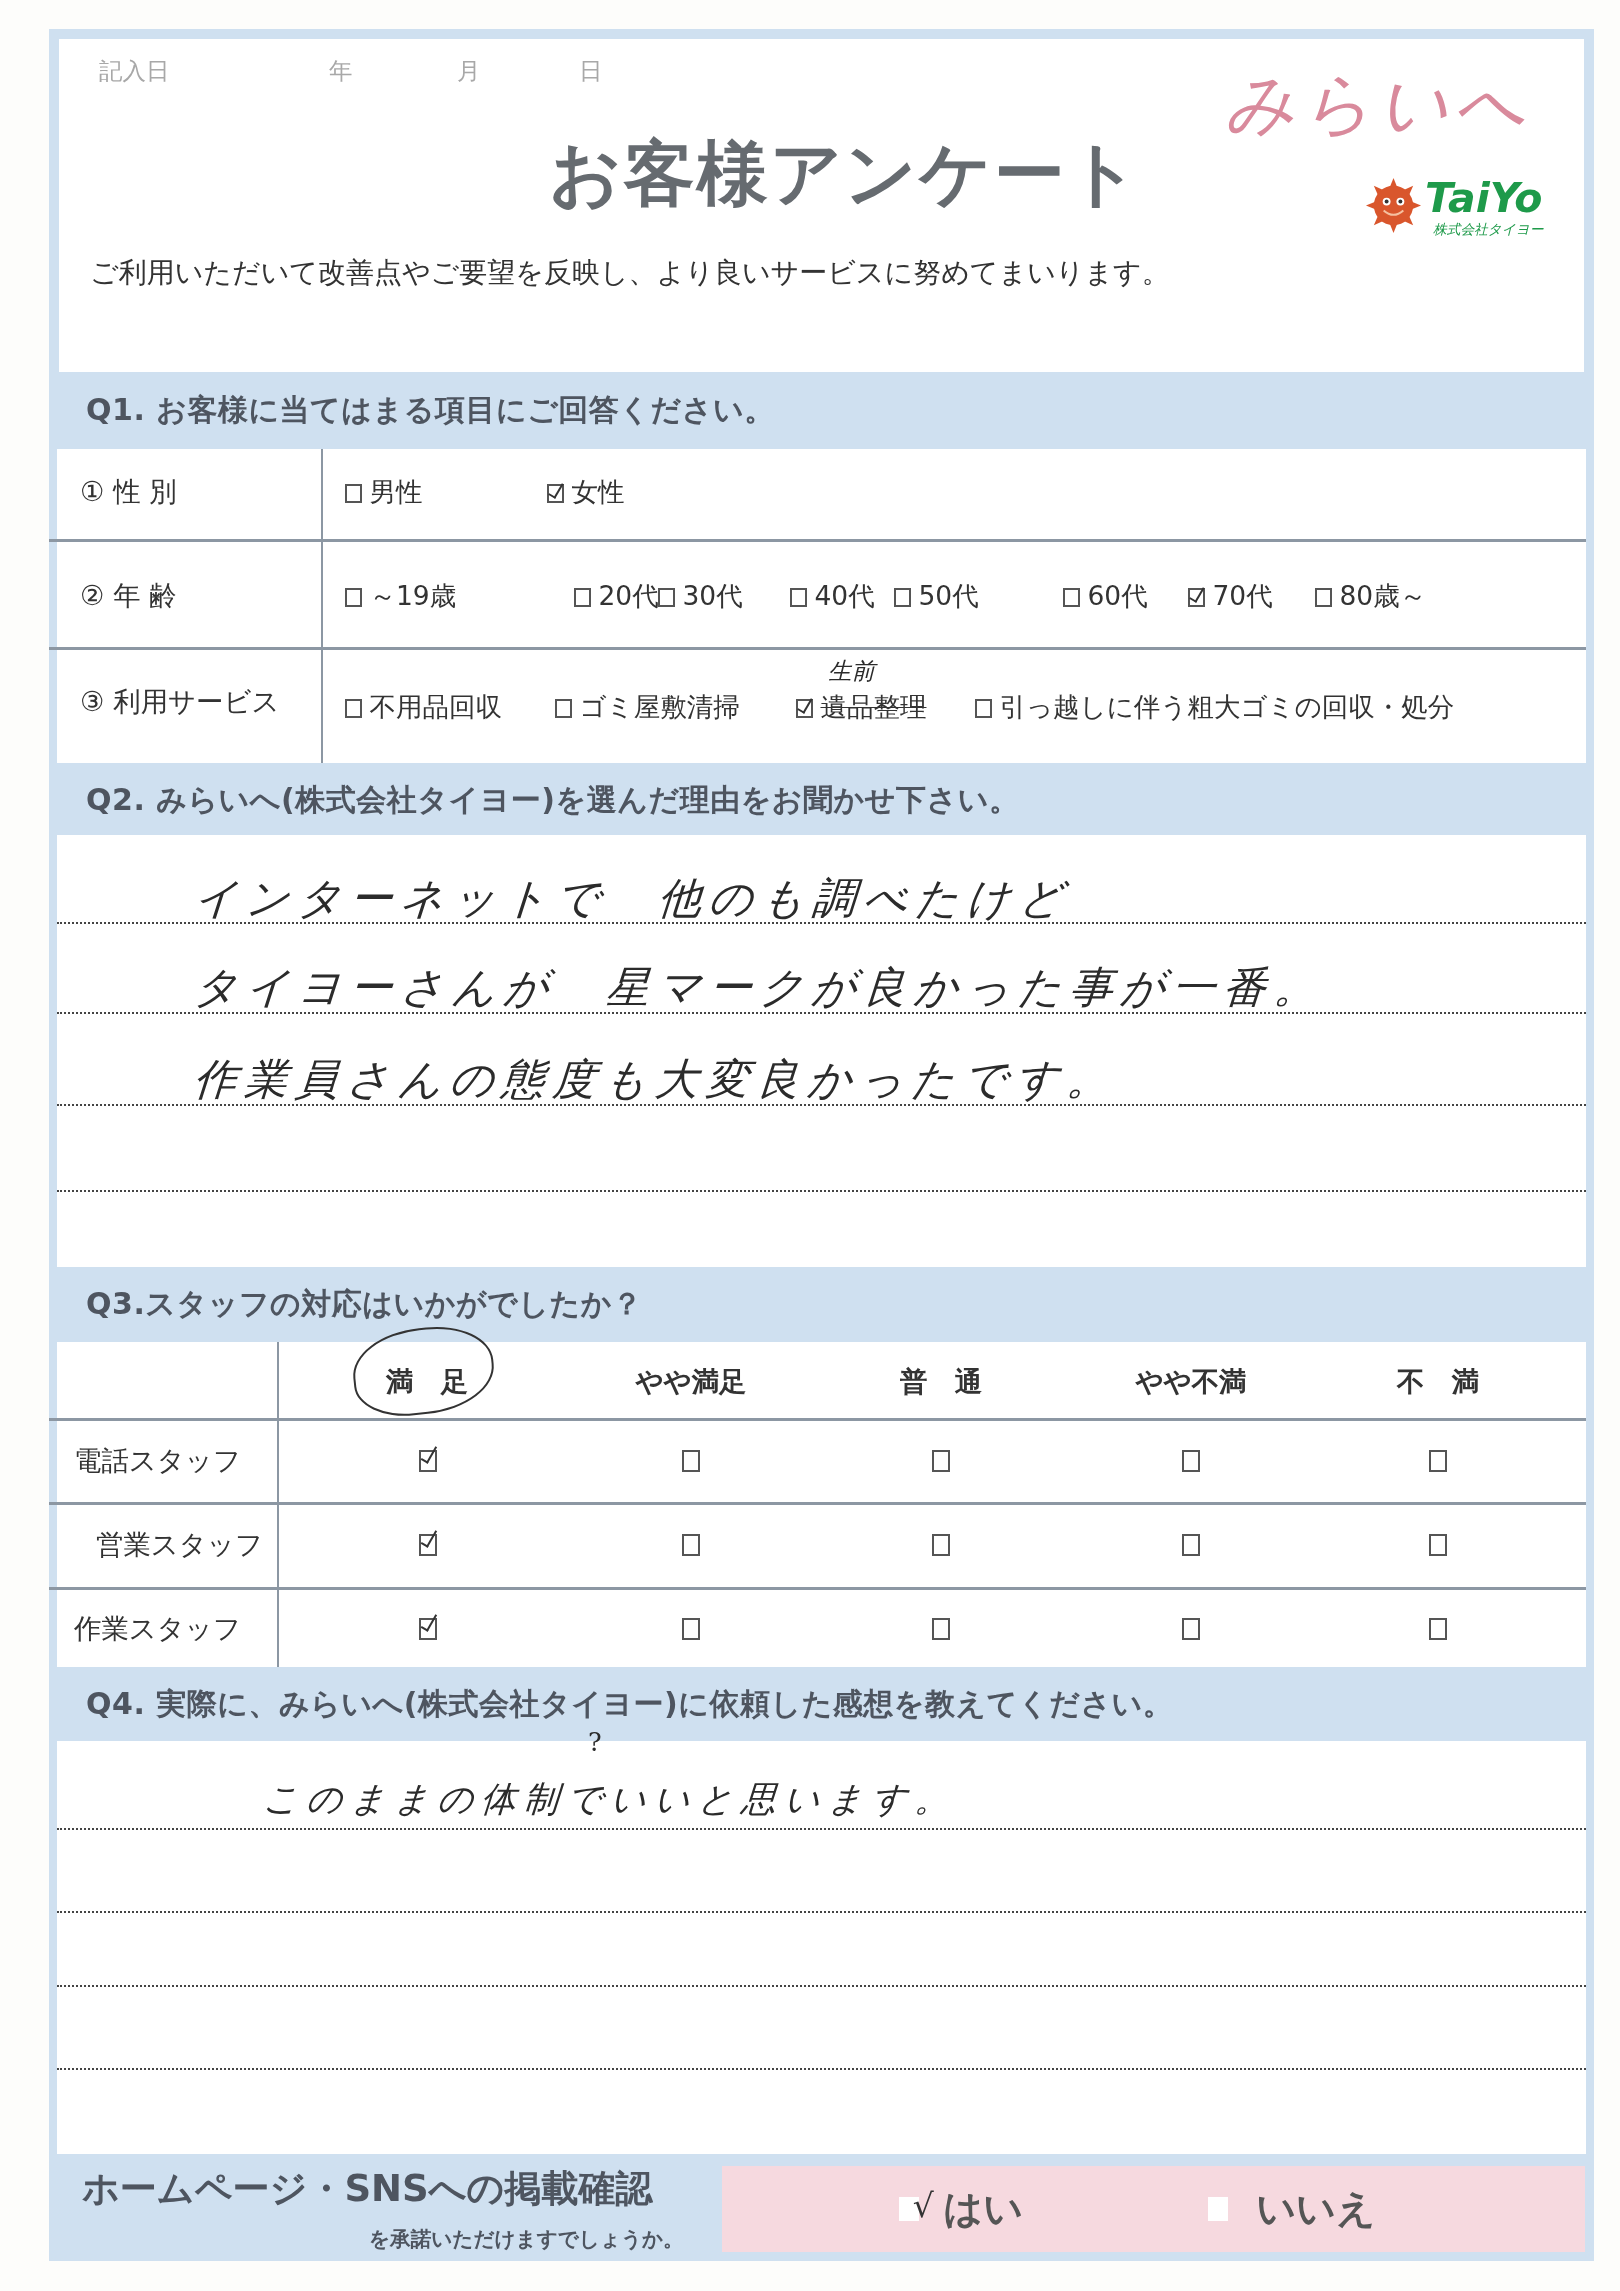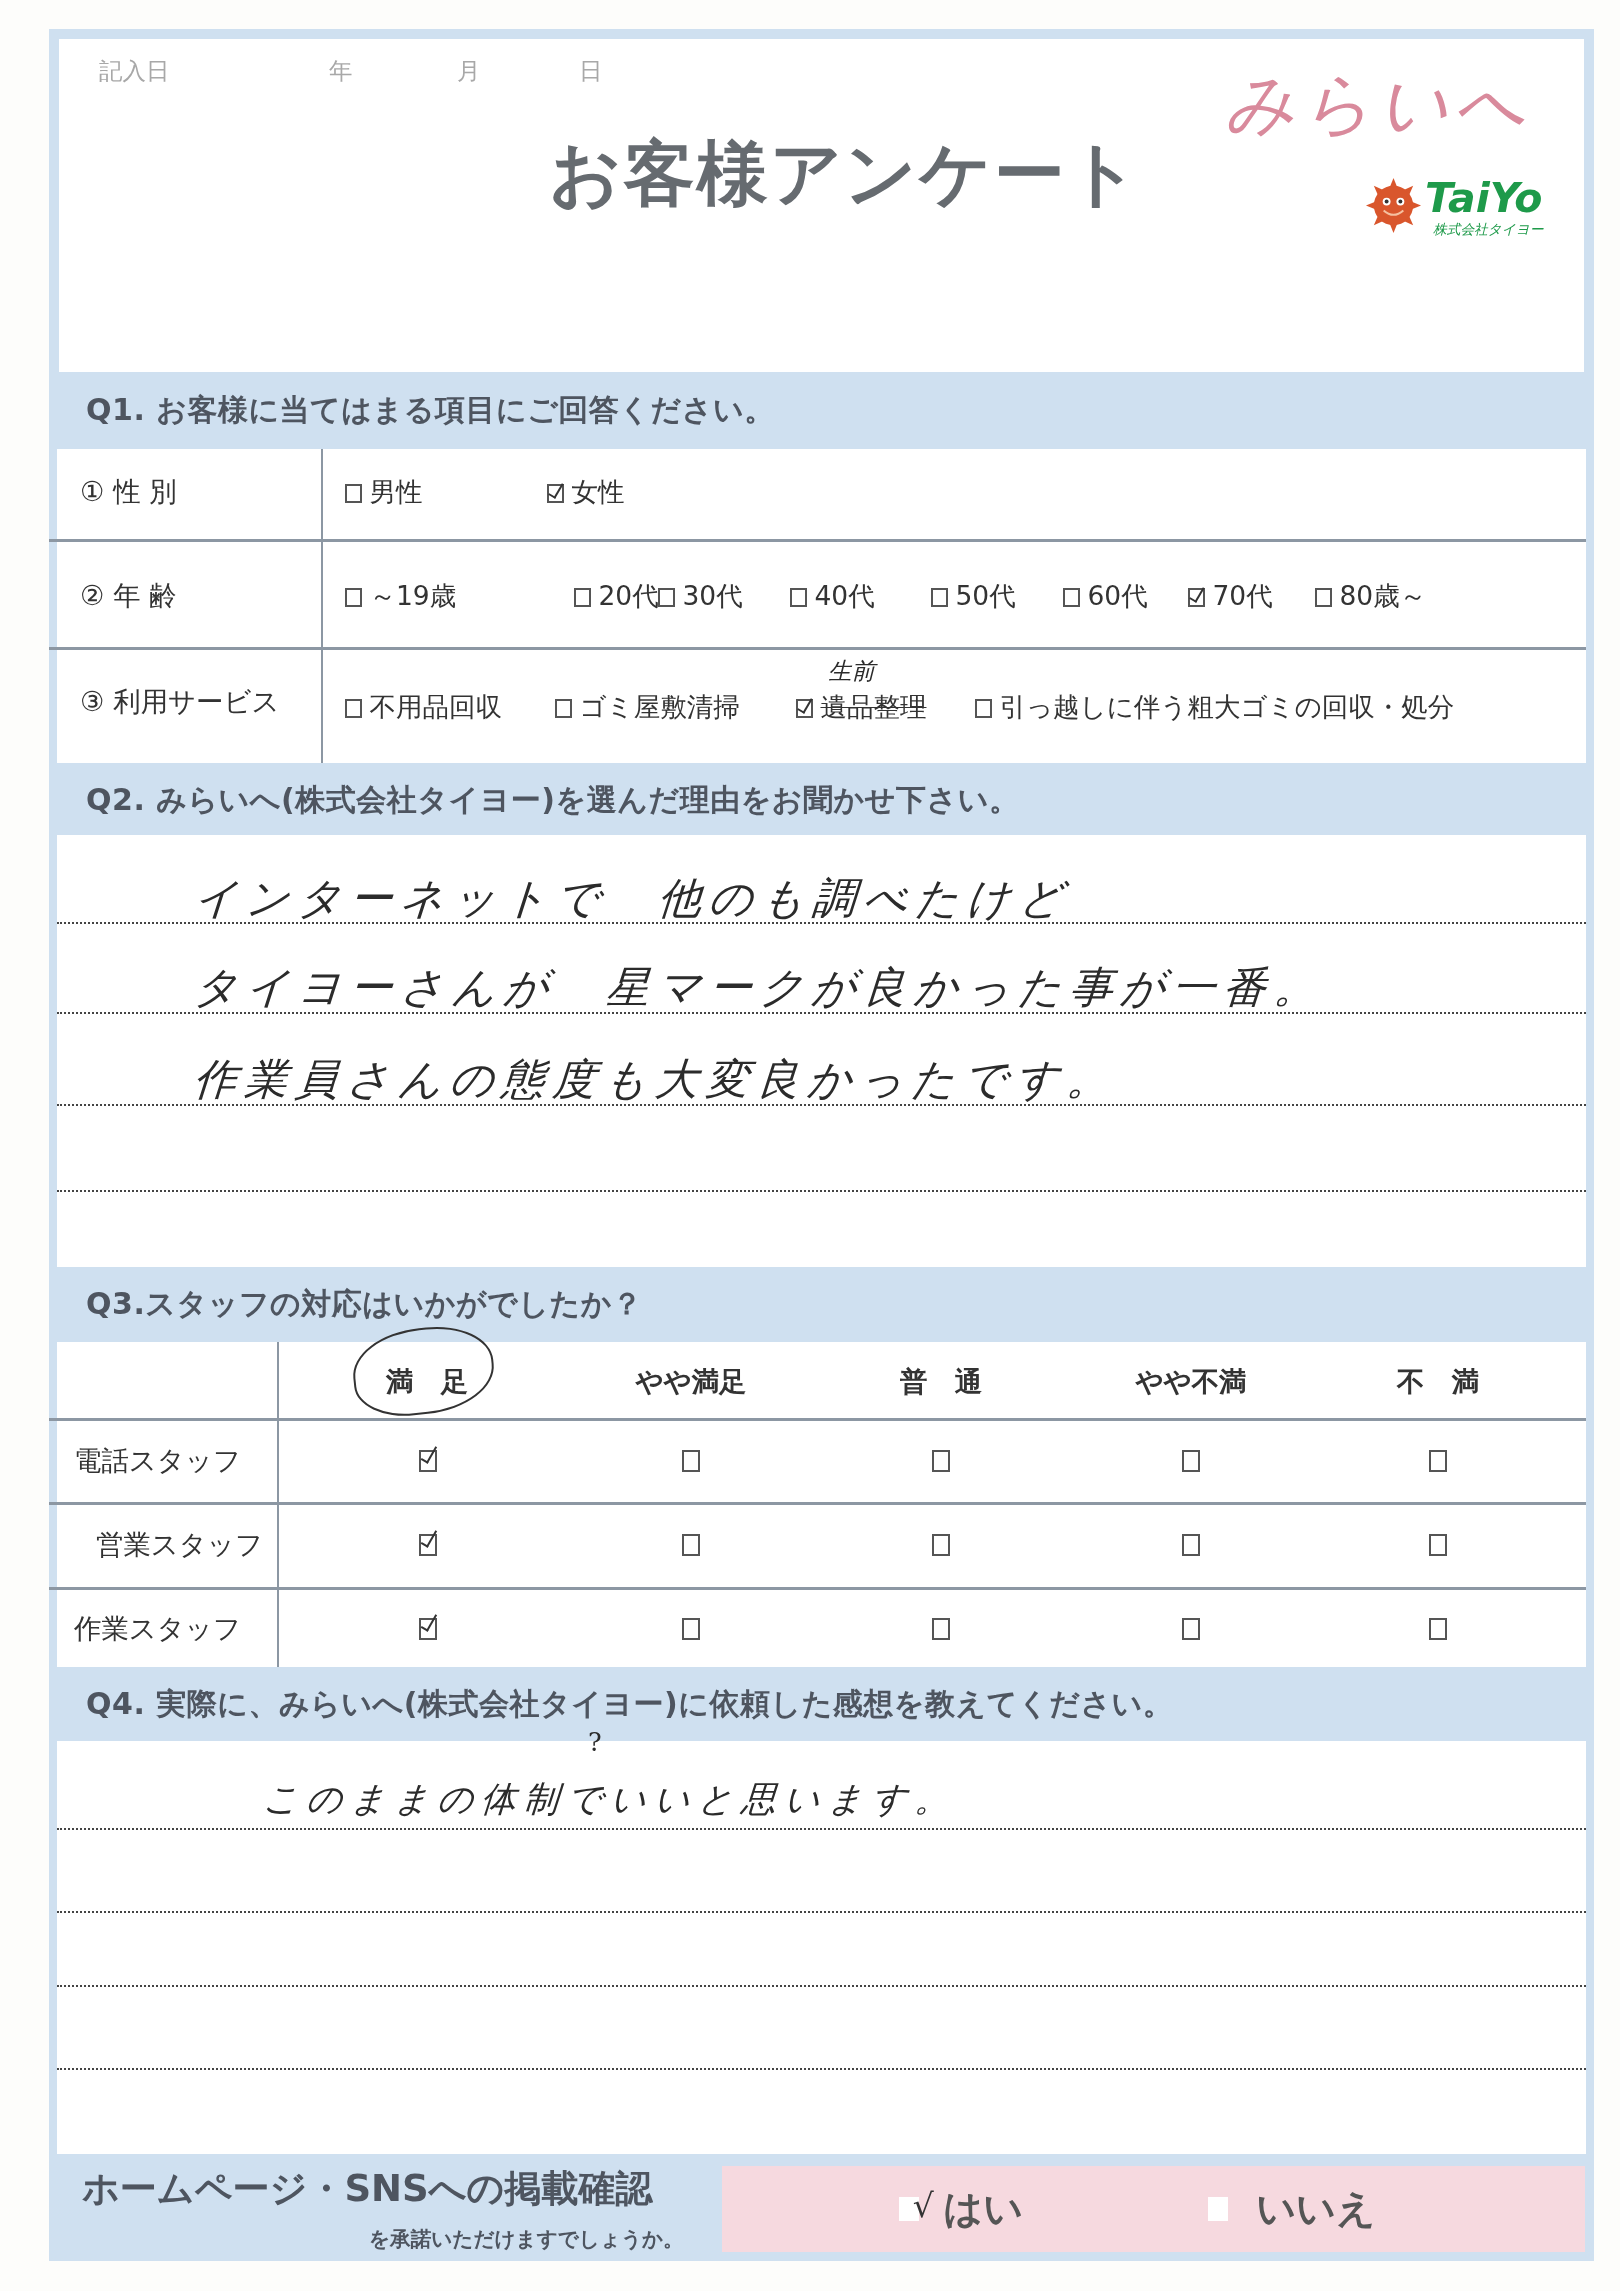--- a/index.html
+++ b/index.html
@@ -57,38 +57,39 @@
       <circle cx="37" cy="26" r="4" fill="#fff"></circle>
     <circle cx="23" cy="26" r="2" fill="#333"></circle>
       <circle cx="37" cy="26" r="2" fill="#333"></circle>
     <path d="M20 35 Q30 44 40 35" stroke="#f5c0a0" stroke-width="2" fill="none"></path>
   </svg>
   <div style="position:absolute;left:61px;top:0;font-size:41px;font-weight:bold;font-style:italic;color:#1e9a4a;">TaiYo</div>
   <div style="position:absolute;left:69px;top:47px;font-size:13.7px;font-style:italic;color:#1e9a4a;">株式会社タイヨー</div>
 </div>
 
 <div class="abs" style="left:90px;top:253px;font-size:28px;color:#333;line-height:39px;">
+  <div>ご利用いただいて改善点やご要望を反映し、より良いサービスに努めてまいります。</div>
 </div>
 
 <div class="abs band-label" style="left:86px;top:390px;">Q1. お客様に当てはまる項目にご回答ください。</div>
 <div class="abs white" style="left:57px;top:449px;width:1529px;height:314px;"></div>
 <div class="abs vline" style="left:321px;top:449px;height:314px;"></div>
 <div class="abs hline" style="left:49px;top:539px;width:1537px;"></div>
 <div class="abs hline" style="left:49px;top:647px;width:1537px;"></div>
 
 <div class="rowlabel" style="left:80px;top:474px;">① 性 別</div>
 <div class="opt" style="left:345px;top:474px;"><span class="cb"></span><span>男性</span></div>
 <div class="opt" style="left:547px;top:474px;"><span class="cb checked"></span><span>女性</span></div>
 
 <div class="rowlabel" style="left:80px;top:578px;">② 年 齢</div>
 <div class="opt" style="left:345px;top:578px;"><span class="cb"></span><span>～19歳</span></div>
 <div class="opt" style="left:526px;top:578px;padding-left:48px;"><span class="cb"></span><span>20代</span></div>
 <div class="opt" style="left:658px;top:578px;"><span class="cb"></span><span>30代</span></div>
 <div class="opt" style="left:790px;top:578px;"><span class="cb"></span><span>40代</span></div>
-<div class="opt" style="left:931px;top:578px;"><span class="cb"></span><span>50代</span></div>
+<div class="opt" style="left:894px;top:578px;"><span class="cb"></span><span>50代</span></div>
 <div class="opt" style="left:1063px;top:578px;"><span class="cb"></span><span>60代</span></div>
 <div class="opt" style="left:1188px;top:578px;"><span class="cb checked"></span><span>70代</span></div>
 <div class="opt" style="left:1315px;top:578px;"><span class="cb"></span><span>80歳～</span></div>
 
 <div class="rowlabel" style="left:80px;top:684px;">③ 利用サービス</div>
 <div class="opt" style="left:345px;top:689px;"><span class="cb"></span><span>不用品回収</span></div>
 <div class="opt" style="left:555px;top:689px;"><span class="cb"></span><span>ゴミ屋敷清掃</span></div>
 <div class="opt" style="left:796px;top:689px;text-align:center;"><span class="cb checked"></span><span style="text-decoration:line-through;text-decoration-thickness:1px;">遺品整理</span></div>
 <div class="abs" style="left:828px;top:655px;font-size:23.5px;font-family:'DejaVu Serif',serif;font-style:italic;color:#2b2b2b;">生前</div>
 <div class="opt" style="left:975px;top:689px;"><span class="cb"></span><span>引っ越しに伴う粗大ゴミの回収・処分</span></div>

